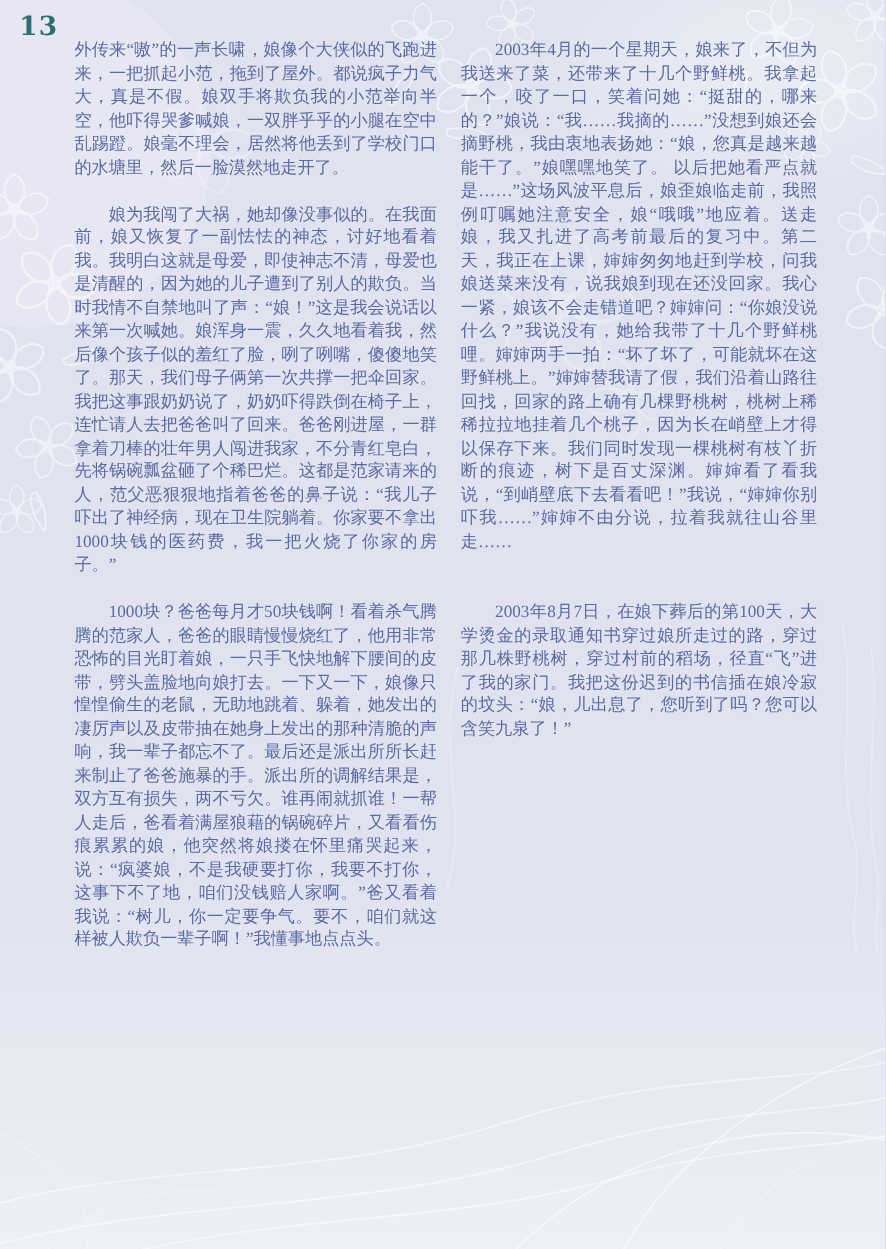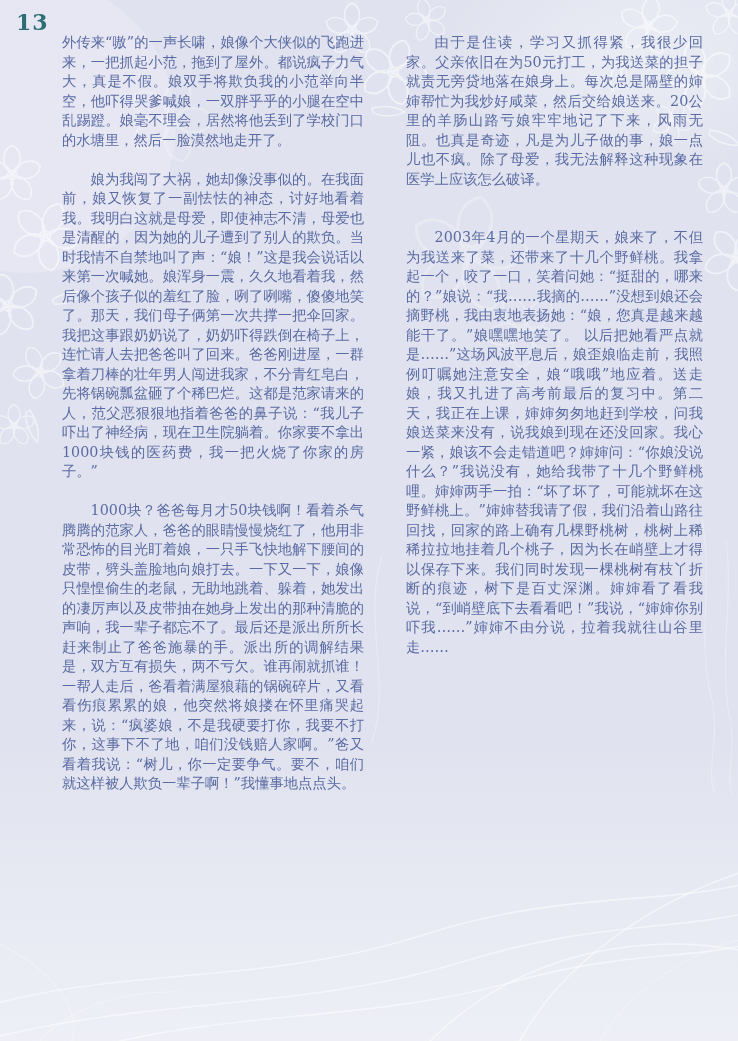--- a/index.html
+++ b/index.html
@@ -17,21 +17,21 @@
   .orn-faint{opacity:.25;}
   .swirl{fill:none;stroke:var(--ornament,#ffffff);stroke-width:1.6;opacity:.5;stroke-linecap:round;}
   .swirl-faint{opacity:.28;stroke-width:1.2;}
   .page-number{
     position:absolute;top:9px;left:16px;
     font-size:22px;font-weight:bold;letter-spacing:1px;
     color:var(--page-number,#2d6e74);
   }
   .columns{
     position:absolute;top:33px;left:62px;
-    display:flex;gap:42px;
+    display:flex;gap:20px;font-family:Liberation Serif, serif;
   }
   .col{
     color:var(--text,#5a6aa2);
     font-size:14.3px;line-height:19.5px;
     text-align:justify;text-justify:inter-ideograph;
   }
   .col-left{width:302px;}
   .col-right{width:297px;}
   .col p{margin:0 0 19.5px;text-indent:2em;}
   .col-right p{margin-bottom:39px;}
@@ -130,18 +130,18 @@
 
   <div class="page-number">13</div>
 
   <div class="columns">
     <div class="col col-left">
       <p class="no-indent">外传来“嗷”的一声长啸，娘像个大侠似的飞跑进来，一把抓起小范，拖到了屋外。都说疯子力气大，真是不假。娘双手将欺负我的小范举向半空，他吓得哭爹喊娘，一双胖乎乎的小腿在空中乱踢蹬。娘毫不理会，居然将他丢到了学校门口的水塘里，然后一脸漠然地走开了。</p>
       <p>娘为我闯了大祸，她却像没事似的。在我面前，娘又恢复了一副怯怯的神态，讨好地看着我。我明白这就是母爱，即使神志不清，母爱也是清醒的，因为她的儿子遭到了别人的欺负。当时我情不自禁地叫了声：“娘！”这是我会说话以来第一次喊她。娘浑身一震，久久地看着我，然后像个孩子似的羞红了脸，咧了咧嘴，傻傻地笑了。那天，我们母子俩第一次共撑一把伞回家。我把这事跟奶奶说了，奶奶吓得跌倒在椅子上，连忙请人去把爸爸叫了回来。爸爸刚进屋，一群拿着刀棒的壮年男人闯进我家，不分青红皂白，先将锅碗瓢盆砸了个稀巴烂。这都是范家请来的人，范父恶狠狠地指着爸爸的鼻子说：“我儿子吓出了神经病，现在卫生院躺着。你家要不拿出1000块钱的医药费，我一把火烧了你家的房子。”</p>
       <p>1000块？爸爸每月才50块钱啊！看着杀气腾腾的范家人，爸爸的眼睛慢慢烧红了，他用非常恐怖的目光盯着娘，一只手飞快地解下腰间的皮带，劈头盖脸地向娘打去。一下又一下，娘像只惶惶偷生的老鼠，无助地跳着、躲着，她发出的凄厉声以及皮带抽在她身上发出的那种清脆的声响，我一辈子都忘不了。最后还是派出所所长赶来制止了爸爸施暴的手。派出所的调解结果是，双方互有损失，两不亏欠。谁再闹就抓谁！一帮人走后，爸看着满屋狼藉的锅碗碎片，又看看伤痕累累的娘，他突然将娘搂在怀里痛哭起来，说：“疯婆娘，不是我硬要打你，我要不打你，这事下不了地，咱们没钱赔人家啊。”爸又看着我说：“树儿，你一定要争气。要不，咱们就这样被人欺负一辈子啊！”我懂事地点点头。</p>
     </div>
     <div class="col col-right">
-      <p>由于是住读，学习又抓得紧，我很少回家。父亲依旧在为50元打工，为我送菜的担子就责无旁贷地落在娘身上。每次总是隔壁的婶婶帮忙为我炒好咸菜，然后交给娘送来。20公里的羊肠山路亏娘牢牢地记了下来，风雨无阻。也真是奇迹，凡是为儿子做的事，娘一点儿也不疯。除了母爱，我无法解释这种现象在医学上应该怎么破译。</p>
       <p>2003年4月的一个星期天，娘来了，不但为我送来了菜，还带来了十几个野鲜桃。我拿起一个，咬了一口，笑着问她：“挺甜的，哪来的？”娘说：“我……我摘的……”没想到娘还会摘野桃，我由衷地表扬她：“娘，您真是越来越能干了。”娘嘿嘿地笑了。 以后把她看严点就是……”这场风波平息后，娘歪娘临走前，我照例叮嘱她注意安全，娘“哦哦”地应着。送走娘，我又扎进了高考前最后的复习中。第二天，我正在上课，婶婶匆匆地赶到学校，问我娘送菜来没有，说我娘到现在还没回家。我心一紧，娘该不会走错道吧？婶婶问：“你娘没说什么？”我说没有，她给我带了十几个野鲜桃哩。婶婶两手一拍：“坏了坏了，可能就坏在这野鲜桃上。”婶婶替我请了假，我们沿着山路往回找，回家的路上确有几棵野桃树，桃树上稀稀拉拉地挂着几个桃子，因为长在峭壁上才得以保存下来。我们同时发现一棵桃树有枝丫折断的痕迹，树下是百丈深渊。婶婶看了看我说，“到峭壁底下去看看吧！”我说，“婶婶你别吓我……”婶婶不由分说，拉着我就往山谷里走……</p>
+      <p>2003年8月7日，在娘下葬后的第100天，大学烫金的录取通知书穿过娘所走过的路，穿过那几株野桃树，穿过村前的稻场，径直“飞”进了我的家门。我把这份迟到的书信插在娘冷寂的坟头：“娘，儿出息了，您听到了吗？您可以含笑九泉了！”</p>
     </div>
   </div>
 
 </div>
 
 </body></html>

